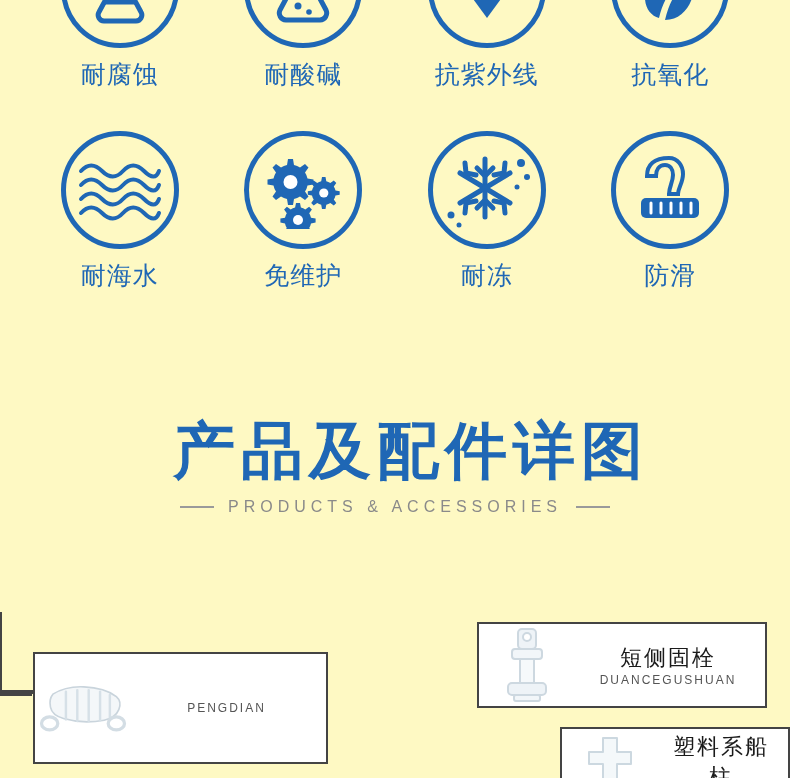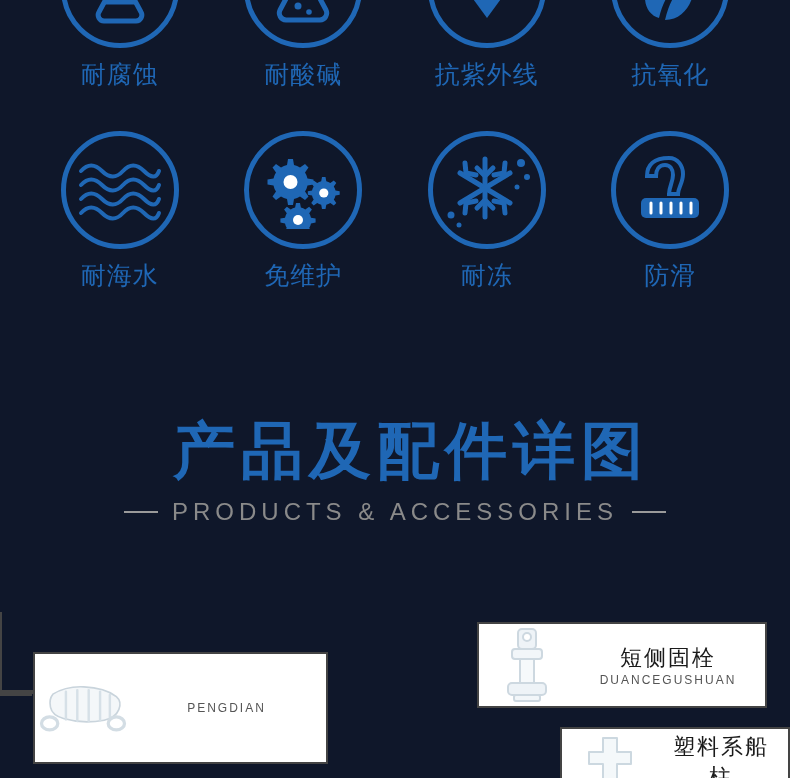--- a/index.html
+++ b/index.html
@@ -7,21 +7,21 @@
     margin: 0;
     padding: 0;
     background: #ffffff;
     font-family: "Liberation Sans", sans-serif;
   }
   .page {
     position: relative;
     width: 790px;
     height: 778px;
     overflow: hidden;
-    background: #0f172a;
+    background: #fef9c3;
   }
 
   
   .features {
     position: absolute;
     left: 0;
     top: -70px;
     width: 790px;
   }
   .feature-row {
@@ -73,21 +73,21 @@
     line-height: 1.15;
     margin-left: 32px;
   }
   .section-title-sub {
     margin-top: 12px;
     display: flex;
     align-items: center;
     justify-content: center;
     gap: 14px;
     color: #8a8a8a;
-    font-size: 24px;
+    font-size: 16px;
     letter-spacing: 5px;
   }
   .rule {
     display: inline-block;
     width: 34px;
     height: 2px;
     background: #9a9a9a;
   }
 
   

